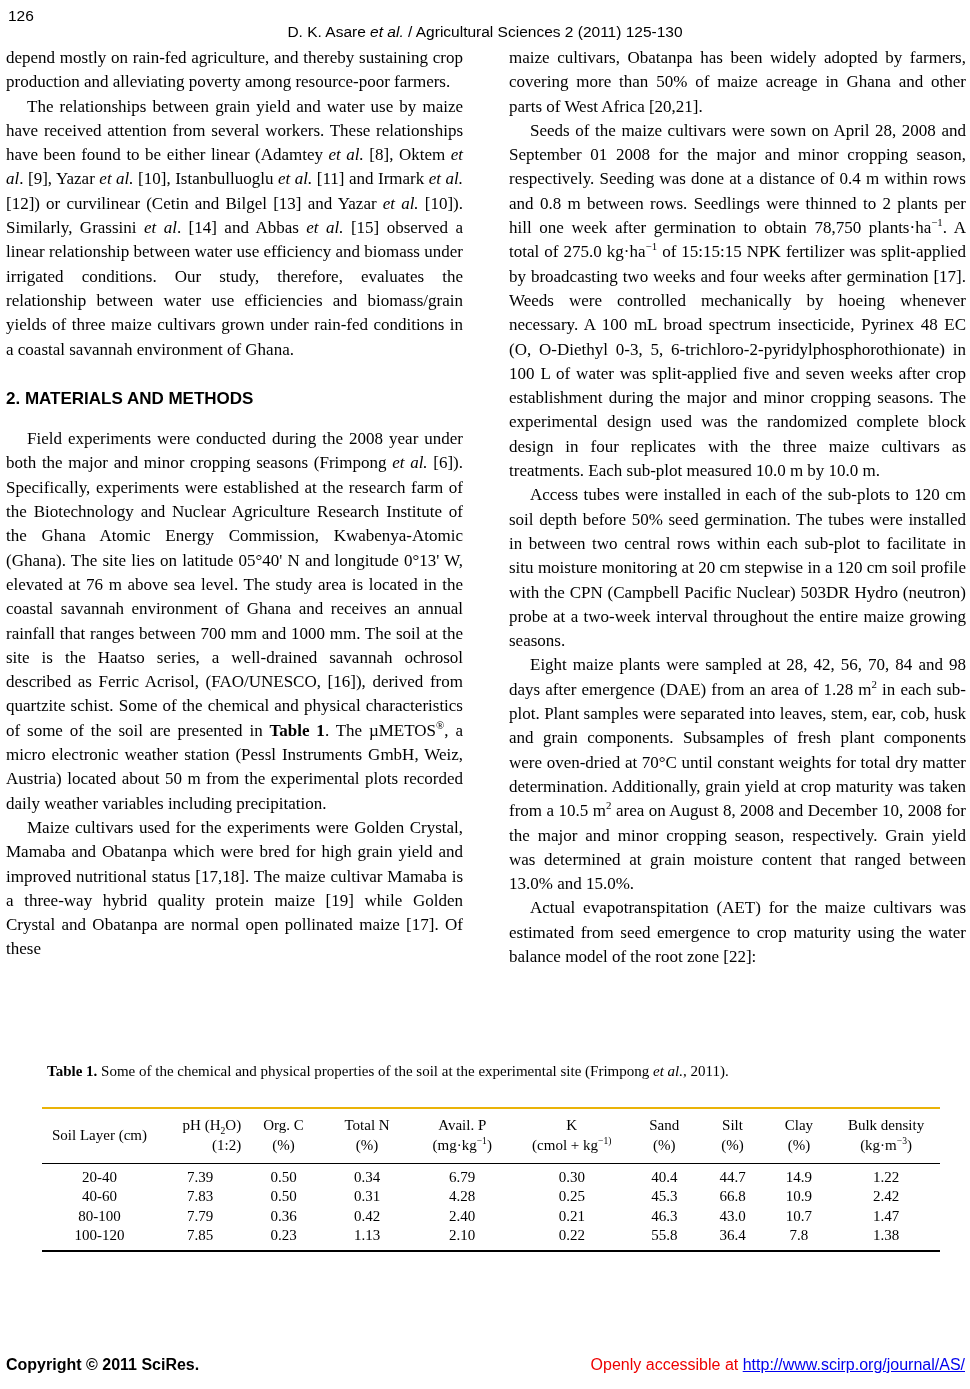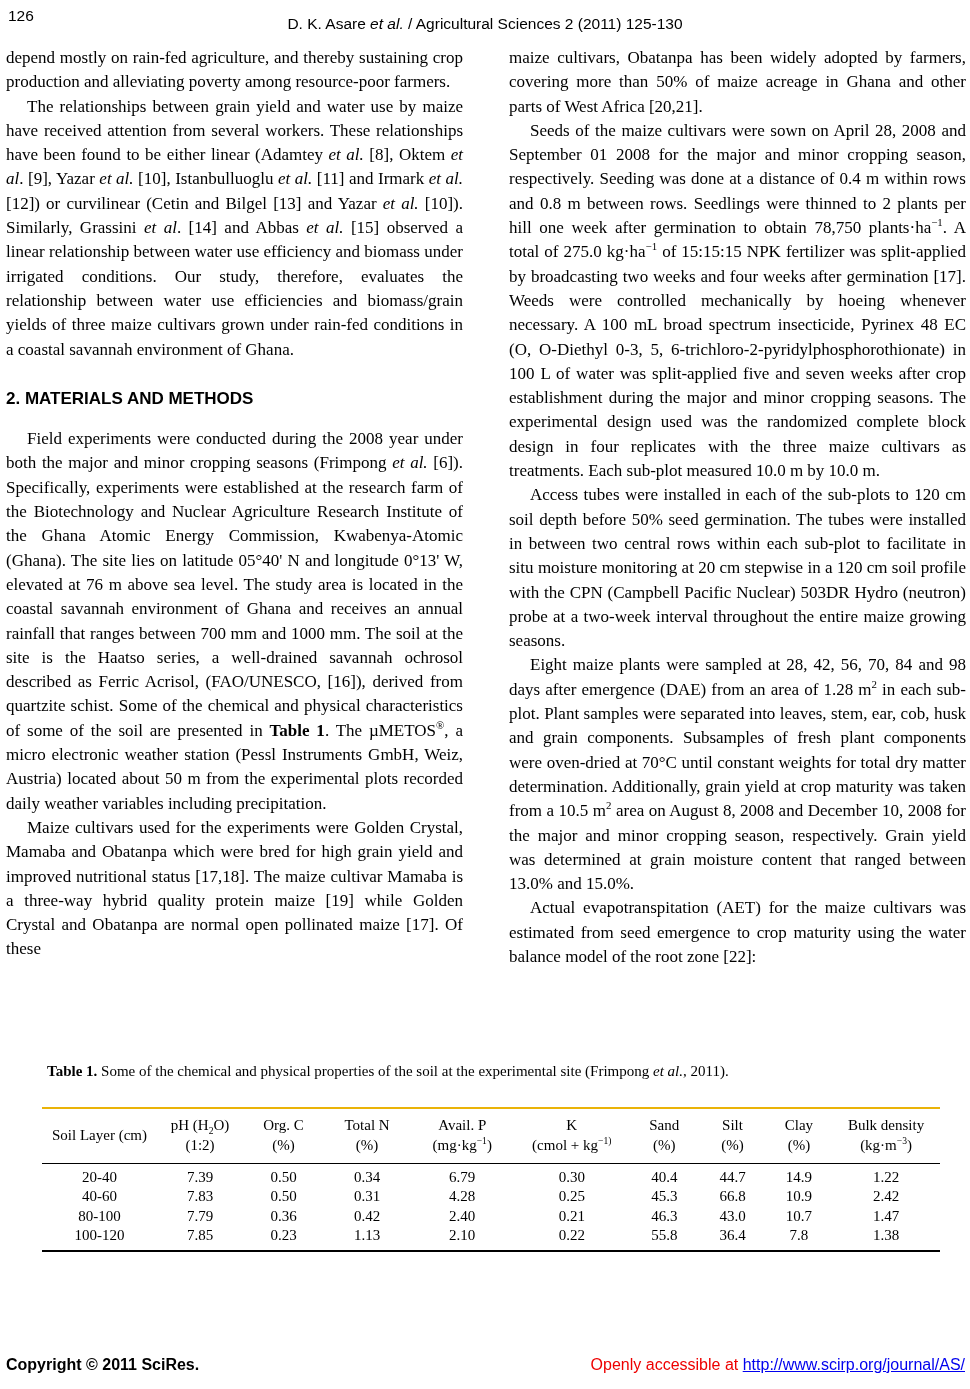--- a/index.html
+++ b/index.html
@@ -13,21 +13,21 @@
     overflow: hidden;
   }
 
   
   .page-header {
     position: absolute; top: 7px; left: 6px; right: 6px; height: 22px;
     font-family: "Liberation Sans", sans-serif;
     font-size: 15.5px;
   }
   .page-num { position: absolute; left: 2px; top: 0; }
-  .running-title { position: absolute; left: 0; right: 0; top: 8px; text-align: center; }
+  .running-title { position: absolute; left: 0; right: 0; top: 16px; text-align: center; }
 
   
   .col {
     position: absolute; top: 46px; width: 457px;
     font-size: 17px; line-height: 24.3px;
     text-align: justify;
   }
   .col-left  { left: 6px; }
   .col-right { left: 509px; }
   .col p { margin: 0; }
@@ -99,21 +99,21 @@
     </div>
 
   <div class="table-block">
     <div class="caption"><b>Table 1.</b> Some of the chemical and physical properties of the soil at the experimental site (Frimpong <i>et al.</i>, 2011).</div>
     <table class="soil-table">
       <thead>
           <tr>
             <th style="width: 12.8%;">
               <div>Soil Layer (cm)</div>
             </th>
-            <th style="width: 9.6%;">
+            <th style="width: 9.6%; text-align: right;">
               <div>pH (H<sub>2</sub>O)</div>
               <div>(1:2)</div>
             </th>
             <th style="width: 9%;">
               <div>Org. C</div>
               <div>(%)</div>
             </th>
             <th style="width: 9.6%;">
               <div>Total N</div>
               <div>(%)</div>

